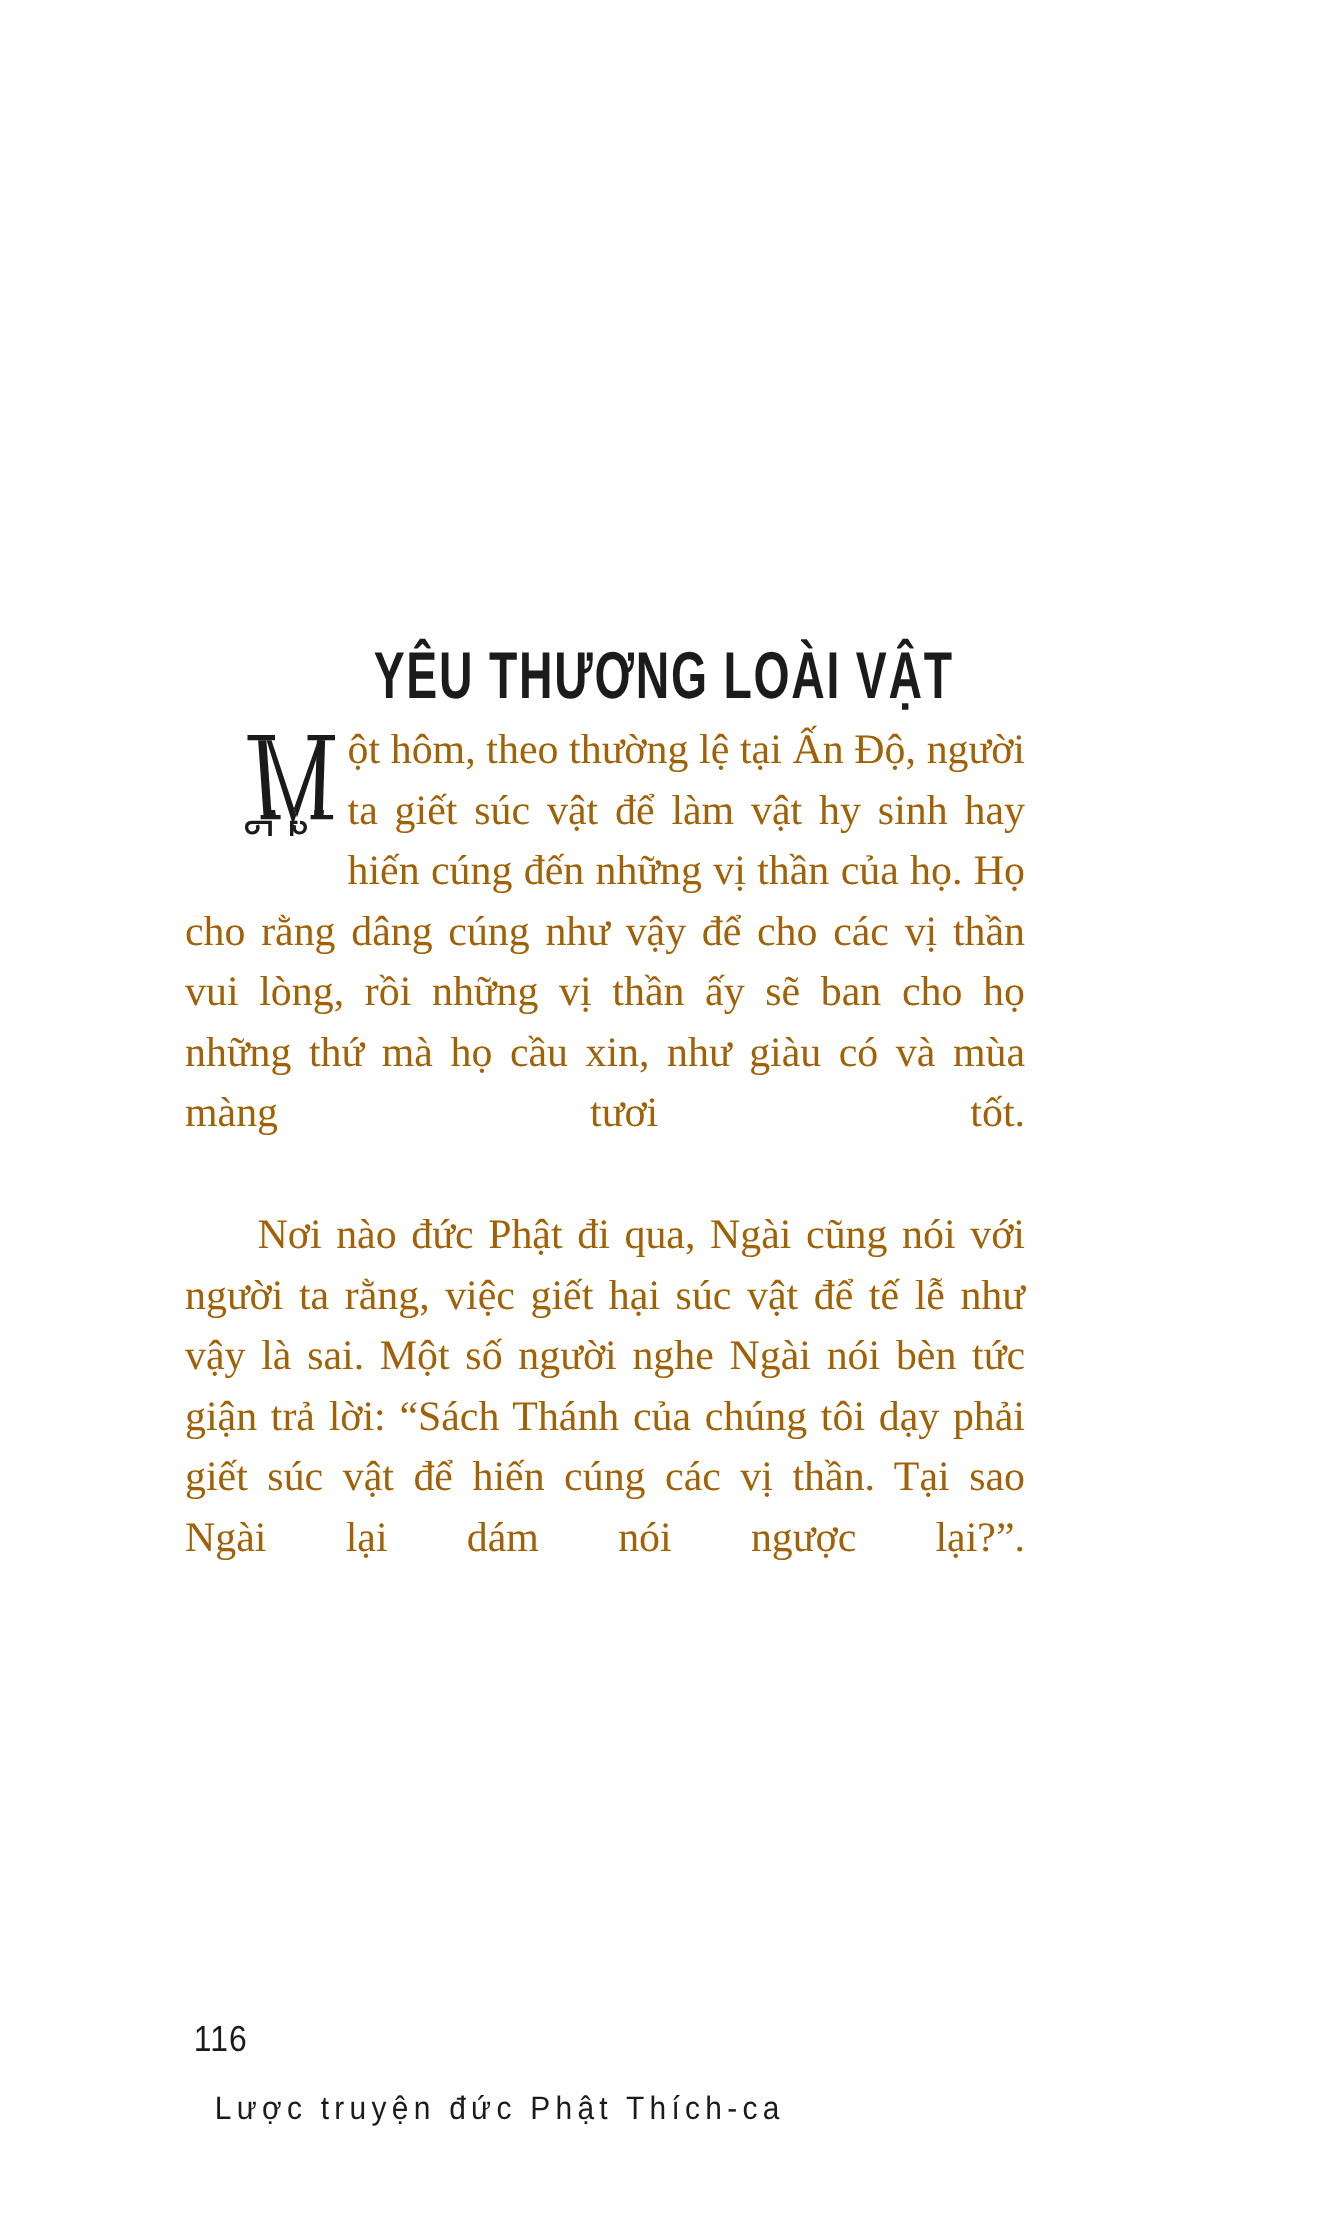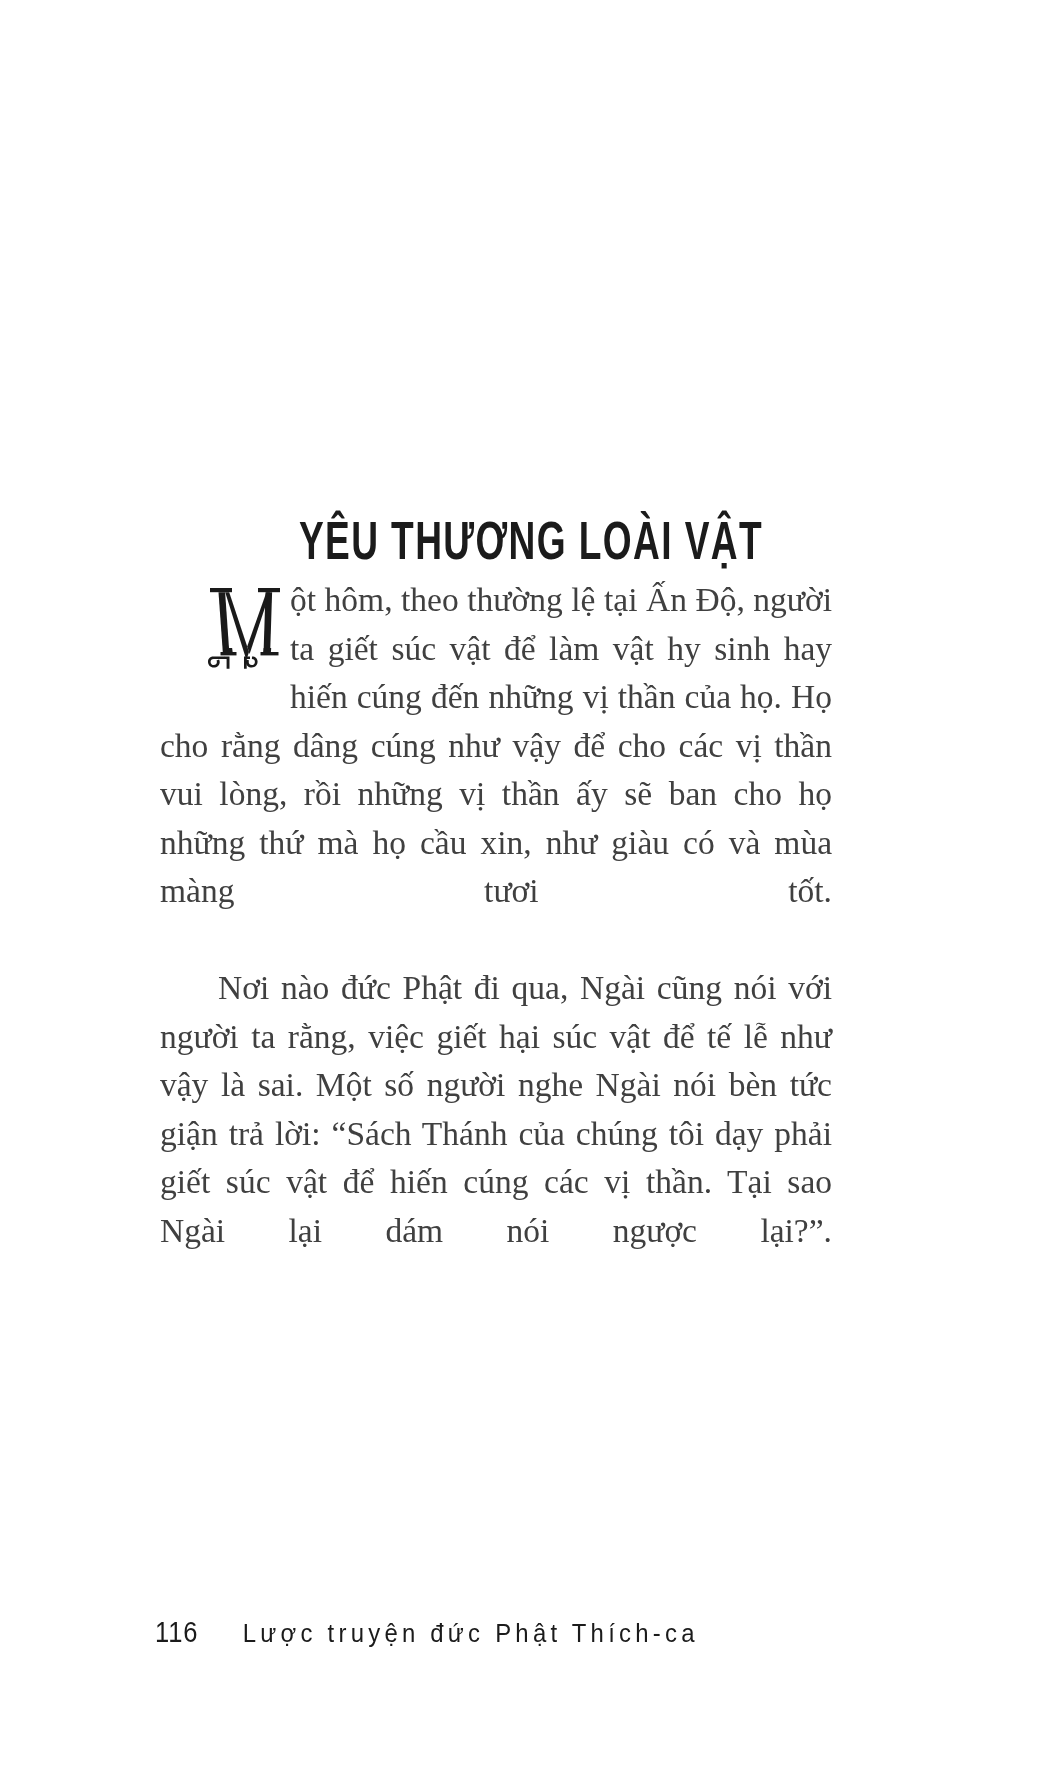--- a/index.html
+++ b/index.html
@@ -39,26 +39,25 @@
 
   
   .body-block {
     position: absolute;
     left: 148px;
     top: 576px;
     width: 672px;
     font-family: "Liberation Serif", "DejaVu Serif", serif;
     font-size: 33.5px;
     line-height: 48.5px;
-    color: #404040;
+    color: #a16207;
     text-align: justify;
     text-justify: inter-word;
     -webkit-hyphens: none;
     hyphens: none;
-    margin-left: 12px;
   }
 
   .para {
     margin: 0;
     text-indent: 58px;
     text-align: justify;
   }
 
   
   .para::after {
@@ -90,20 +89,21 @@
 
   
   .footer {
     position: absolute;
     left: 152px;
     top: 1616px;
     display: flex;
     align-items: baseline;
     gap: 22px;
     color: #1b1b1b;
+    flex-direction: column;
   }
 
   .folio {
     font-family: "Liberation Sans", sans-serif;
     font-size: 29px;
     font-weight: 400;
     letter-spacing: 1px;
     transform: scaleX(0.88);
     transform-origin: left baseline;
   }

